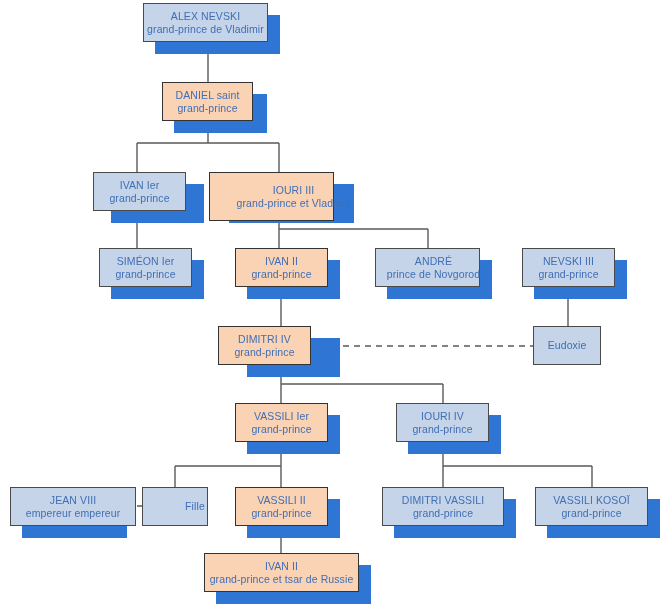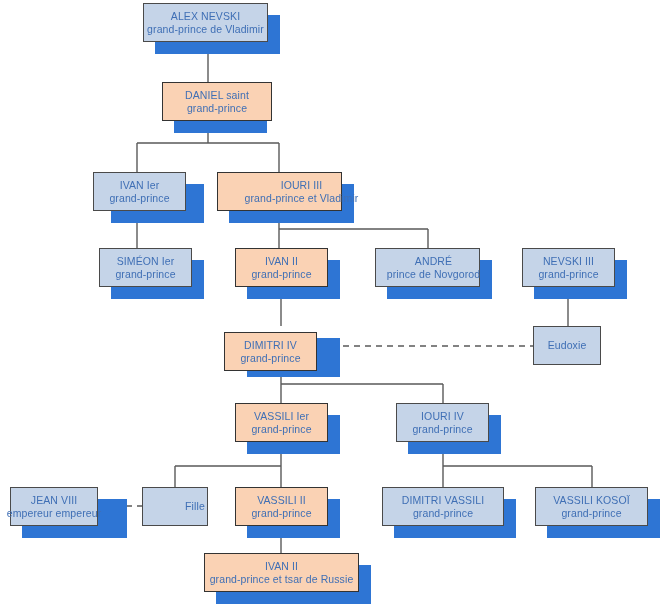--- a/index.html
+++ b/index.html
@@ -74,31 +74,31 @@
       <path d="M 115 506 L 142 506" fill="none" stroke="#5a5a5a" stroke-width="1.4" stroke-dasharray="6 5"></path>
       <path d="M 443 442 L 443 466 M 443 466 L 592 466 M 592 466 L 592 487 M 443 466 L 443 487" fill="none" stroke="#5a5a5a" stroke-width="1.4"></path>
       <path d="M 281 526 L 281 553" fill="none" stroke="#5a5a5a" stroke-width="1.4"></path>
     </svg>
 <div class="shadow" style="left: 155px; top: 15px; width: 125px; height: 39px;"></div>
     <div class="node blue" style="left: 143px; top: 3px; width: 125px; height: 39px;">
       <span class="l1">ALEX NEVSKI</span>
       <span class="l2">grand-prince de Vladimir</span>
     </div>
     <div class="shadow" style="left: 174px; top: 94px; width: 93px; height: 39px;"></div>
-    <div class="node peach" style="left: 162px; top: 82px; width: 110px; height: 39px;">
+    <div class="node peach" style="left: 162px; top: 82px; width: 91px; height: 39px;">
       <span class="l1">DANIEL saint</span>
       <span class="l2">grand-prince</span>
     </div>
     <div class="shadow" style="left: 111px; top: 184px; width: 93px; height: 39px;"></div>
     <div class="node blue" style="left: 93px; top: 172px; width: 93px; height: 39px;">
       <span class="l1">IVAN Ier</span>
       <span class="l2">grand-prince</span>
     </div>
     <div class="shadow" style="left: 229px; top: 184px; width: 125px; height: 39px;"></div>
-    <div class="node peach" style="left: 217px; top: 172px; width: 125px; height: 39px; padding-left: 44px;">
+    <div class="node peach" style="left: 209px; top: 172px; width: 125px; height: 49px; padding-left: 44px;">
       <span class="l1">IOURI III</span>
       <span class="l2">grand-prince et Vladimir</span>
     </div>
     <div class="shadow" style="left: 111px; top: 260px; width: 93px; height: 39px;"></div>
     <div class="node blue" style="left: 99px; top: 248px; width: 93px; height: 39px;">
       <span class="l1">SIMÉON Ier</span>
       <span class="l2">grand-prince</span>
     </div>
     <div class="shadow" style="left: 247px; top: 260px; width: 93px; height: 39px;"></div>
     <div class="node peach" style="left: 235px; top: 248px; width: 93px; height: 39px;">
@@ -109,39 +109,39 @@
     <div class="node blue" style="left: 375px; top: 248px; width: 105px; height: 39px; padding-left: 12px;">
       <span class="l1">ANDRÉ</span>
       <span class="l2">prince de Novgorod</span>
     </div>
     <div class="shadow" style="left: 534px; top: 260px; width: 93px; height: 39px;"></div>
     <div class="node blue" style="left: 522px; top: 248px; width: 93px; height: 39px;">
       <span class="l1">NEVSKI III</span>
       <span class="l2">grand-prince</span>
     </div>
     <div class="shadow" style="left: 247px; top: 338px; width: 93px; height: 39px;"></div>
-    <div class="node peach" style="left: 224px; top: 326px; width: 93px; height: 39px; margin-top: 6px;">
+    <div class="node peach" style="left: 218px; top: 326px; width: 93px; height: 39px;">
       <span class="l1">DIMITRI IV</span>
       <span class="l2">grand-prince</span>
     </div>
     <div class="node blue" style="left: 533px; top: 326px; width: 68px; height: 39px;">
       <span class="l1">Eudoxie</span>
     </div>
     <div class="shadow" style="left: 247px; top: 415px; width: 93px; height: 39px;"></div>
     <div class="node peach" style="left: 235px; top: 403px; width: 93px; height: 39px;">
       <span class="l1">VASSILI Ier</span>
       <span class="l2">grand-prince</span>
     </div>
     <div class="shadow" style="left: 408px; top: 415px; width: 93px; height: 39px;"></div>
     <div class="node blue" style="left: 396px; top: 403px; width: 93px; height: 39px;">
       <span class="l1">IOURI IV</span>
       <span class="l2">grand-prince</span>
     </div>
     <div class="shadow" style="left: 22px; top: 499px; width: 105px; height: 39px;"></div>
-    <div class="node blue" style="left: 10px; top: 487px; width: 88px; height: 39px;">
+    <div class="node blue" style="left: 10px; top: 487px; width: 126px; height: 39px;">
       <span class="l1">JEAN VIII</span>
       <span class="l2">empereur empereur</span>
     </div>
     <div class="node blue" style="left: 142px; top: 487px; width: 66px; height: 39px; padding-left: 40px;">
       <span class="l1">Fille</span>
     </div>
     <div class="shadow" style="left: 247px; top: 499px; width: 93px; height: 39px;"></div>
     <div class="node peach" style="left: 235px; top: 487px; width: 93px; height: 39px;">
       <span class="l1">VASSILI II</span>
       <span class="l2">grand-prince</span>

